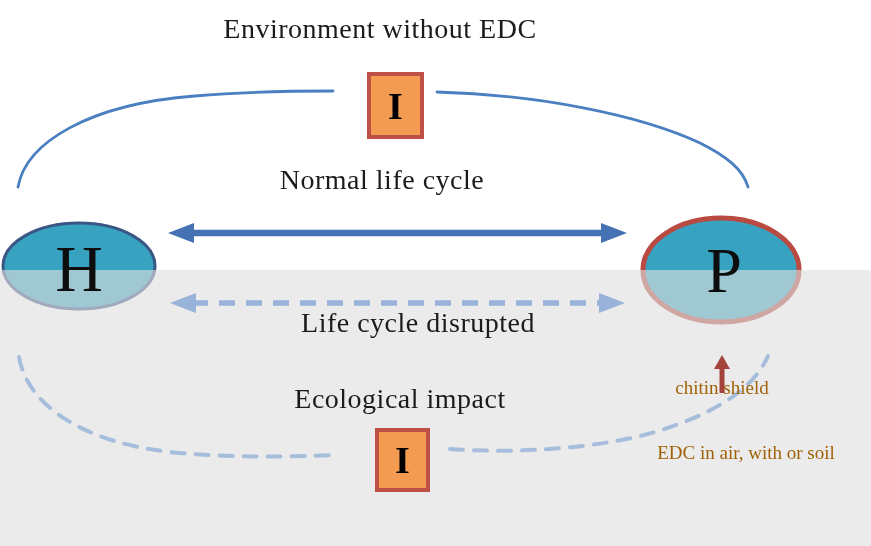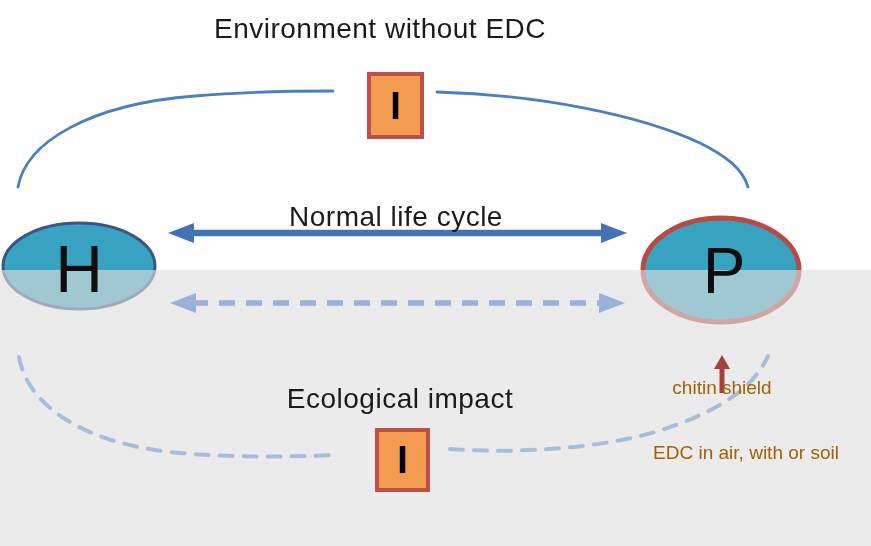--- a/index.html
+++ b/index.html
@@ -1,20 +1,20 @@
 <!DOCTYPE html>
 <html><head>
 <meta charset="utf-8">
 <style>
   html,body{margin:0;padding:0;background:#ffffff;}
   #canvas{
     position:relative;
     width:871px;height:546px;
     background:#ffffff;
-    font-family:Liberation Sans, sans-serif;
+    font-family:Liberation Serif, serif;
     overflow:hidden;
   }
   #shape-layer{position:absolute;left:0;top:0;width:871px;height:546px;}
   .lbl{
     position:absolute;
     white-space:nowrap;
     color:#1b1b1b;
     font-size:28px;
     transform:translateX(-50%);
     letter-spacing:0.5px;
@@ -86,26 +86,27 @@
       <polygon points="722,355 714,369 730,369" fill="#a4433c"></polygon>
     </g>
   </svg>
 
   <div class="lbl" style="left:380px; top:13px;">Environment without EDC</div>
 
   <div class="i-box" style="left:367px; top:72px; width:57px; height:67px;">
     <span>I</span>
   </div>
 
-  <div class="lbl" style="left:396px; top:164px;margin-top:37px;">Normal life cycle</div>
+  <div class="lbl" style="left:382px; top:164px;">Normal life cycle</div>
 
   <div class="node-letter" style="left:79px; top:269px; font-size:66px;">H</div>
 
   <div class="node-letter" style="left:724px; top:271px; font-size:64px;">P</div>
 
+  <div class="lbl" style="left:418px; top:307px;">Life cycle disrupted</div>
 
   <div class="lbl-red" style="left:722px; top:331px;">chitin shield</div>
 
   <div class="lbl" style="left:400px; top:383px;">Ecological impact</div>
 
   <div class="lbl-red" style="left:746px; top:396px;">EDC in air, with or soil</div>
 
   <div class="i-box" style="left:375px; top:428px; width:55px; height:64px;">
     <span>I</span>
   </div>

